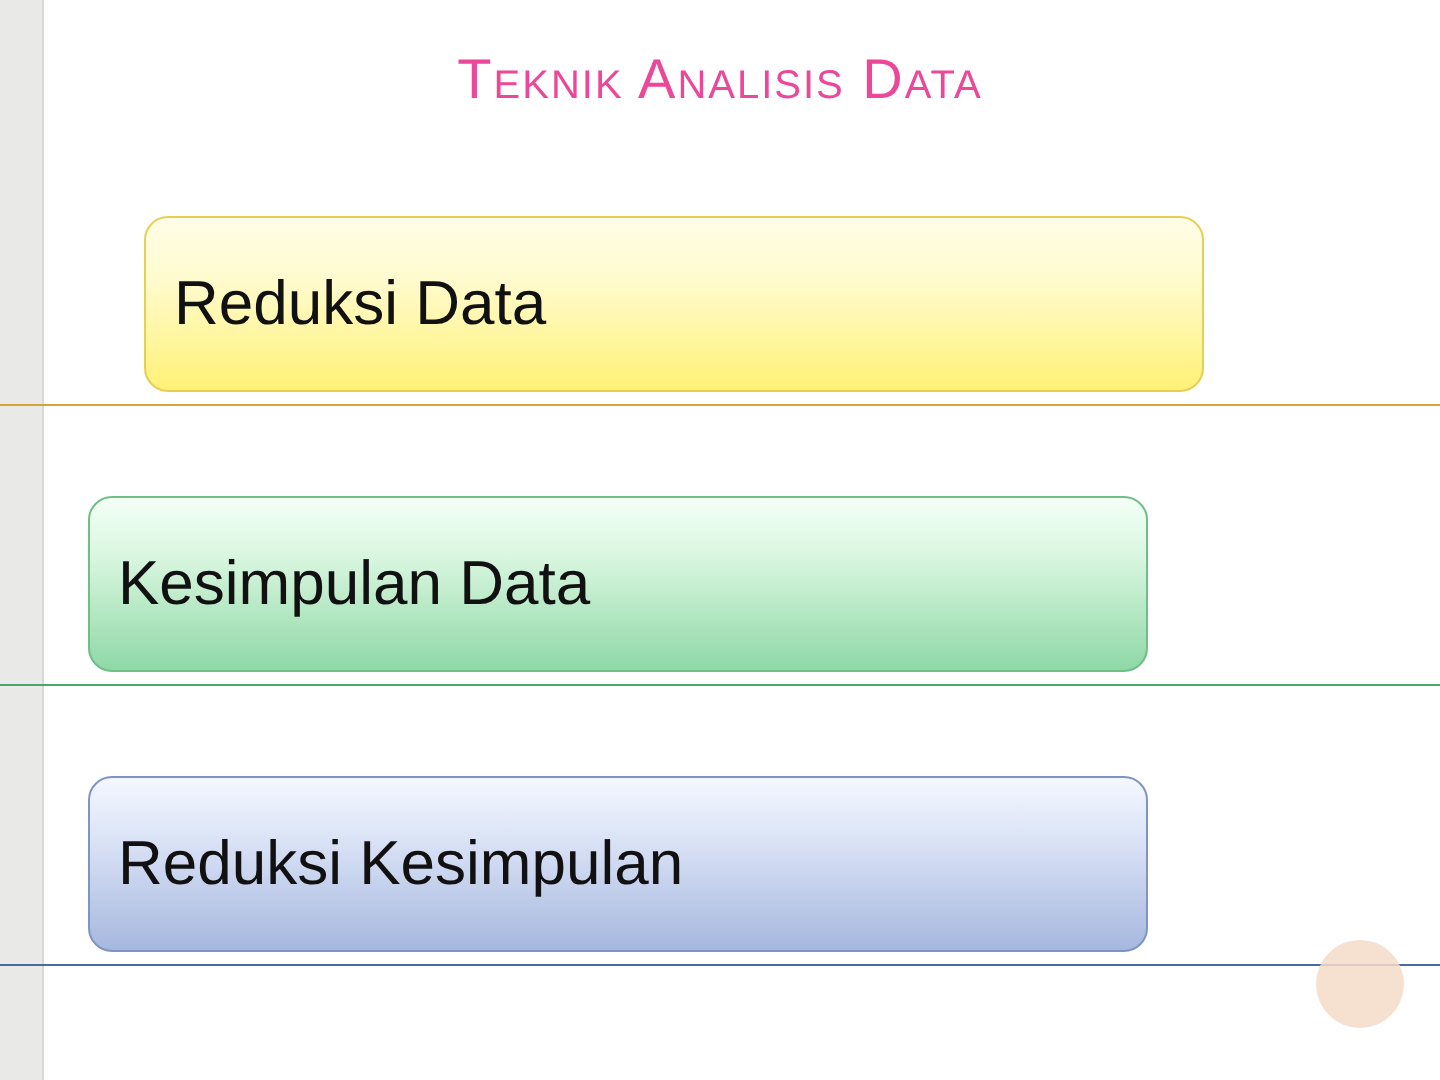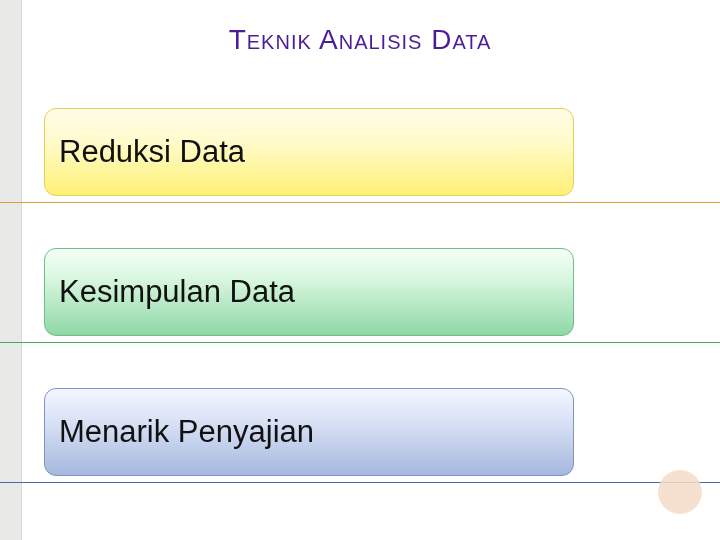--- a/index.html
+++ b/index.html
@@ -16,21 +16,21 @@
     width: 22px; height: 540px;
     background: #e9e9e7;
     border-right: 1px solid #d8d8d6;
   }
   .title {
     position: absolute;
     top: 24px;
     left: 0; right: 0;
     text-align: center;
     font-size: 28px;
-    color: #4c1d95;
+    color: #ec4899;
     letter-spacing: 1px;
     font-variant: small-caps;
   }
   .circle-decor {
     position: absolute;
     right: 18px; bottom: 26px;
     width: 44px; height: 44px;
     border-radius: 50%;
     background: #f5dcc9;
     opacity: 0.85;
@@ -61,20 +61,21 @@
     border-radius: 12px;
     display: flex;
     align-items: center;
     padding-left: 14px;
     font-size: 31px;
     color: #111;
   }
   .y .inner-box {
     background: linear-gradient(#fffde8 0%, #fffbcf 35%, #fff176 100%);
     border: 1px solid #e6cf55;
+    margin-left: 28px;
   }
   .g .inner-box {
     background: linear-gradient(#f4fff6 0%, #d8f6df 35%, #8fd8a6 100%);
     border: 1px solid #6ebf86;
   }
   .b .inner-box {
     background: linear-gradient(#f4f7ff 0%, #dbe3f6 35%, #a6b8df 100%);
     border: 1px solid #8094c4;
   }
 </style>
@@ -94,18 +95,18 @@
 
 <div class="bar-wrap g">
   <div class="inner-box">
     <span>Kesimpulan Data</span>
   </div>
   <div class="underline"></div>
 </div>
 
 <div class="bar-wrap b">
   <div class="inner-box">
-    <span>Menarik Penyajian</span>
+    <span>Reduksi Kesimpulan</span>
   </div>
   <div class="underline"></div>
 </div>
 
 <div class="circle-decor"></div>
 
 </body></html>

